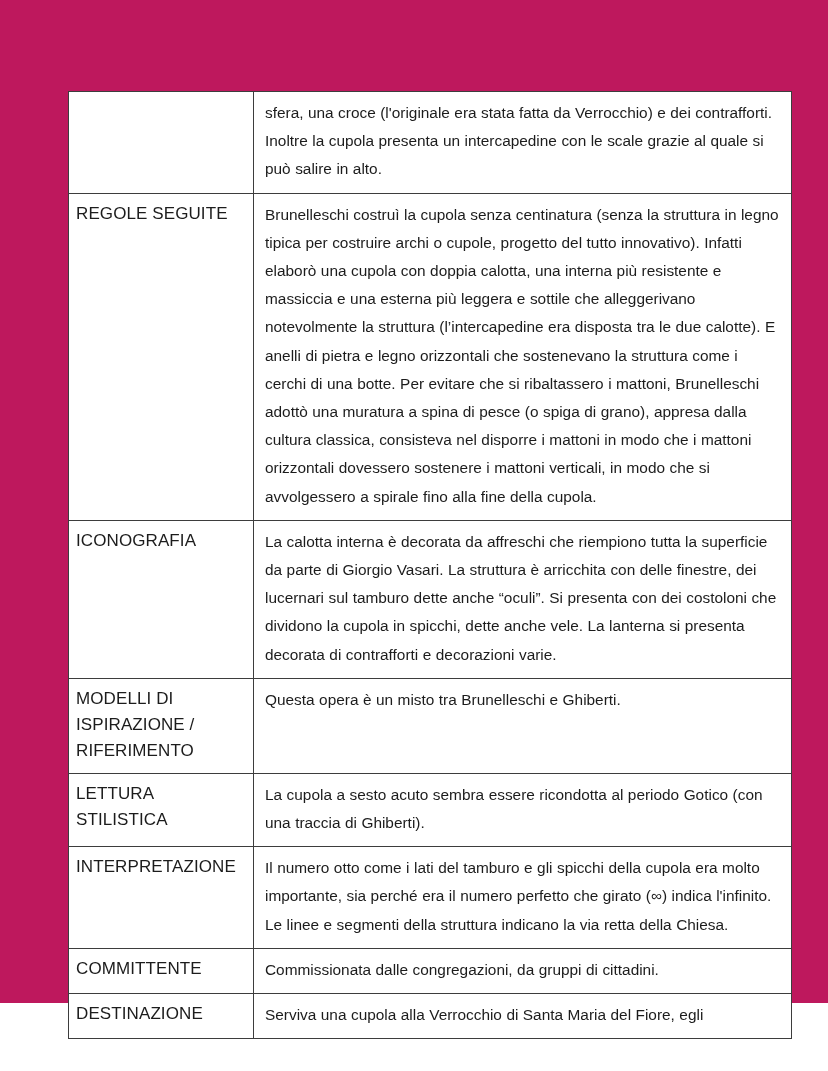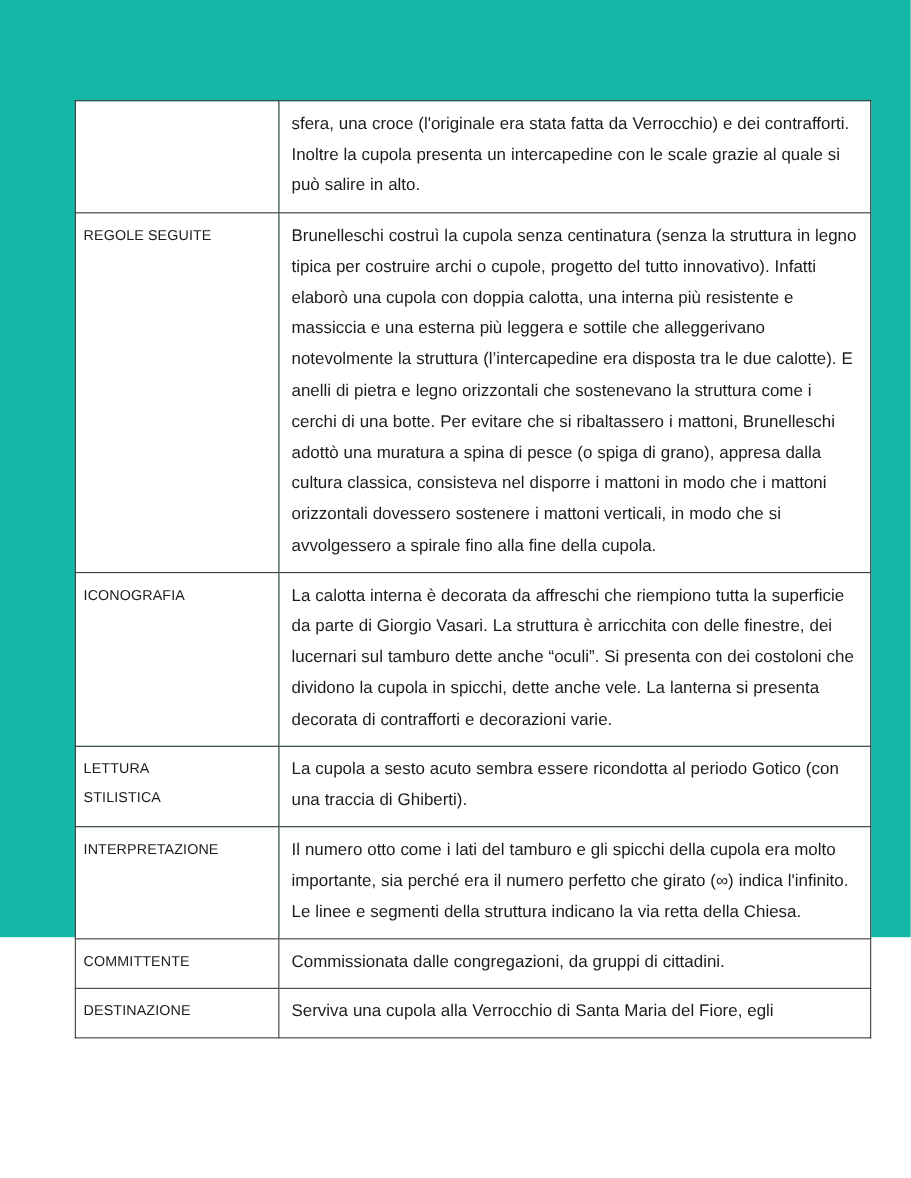--- a/index.html
+++ b/index.html
@@ -10,22 +10,22 @@
   body {
     width: 828px;
     height: 1071px;
     font-family: "Liberation Sans", sans-serif;
     color: #1c1c1c;
     overflow: hidden;
   }
   .page {
     position: relative;
     width: 828px;
-    height: 852px;
-    background: #14b8a6;
+    height: 1003px;
+    background: #be185d;
   }
   .doc-table {
     position: absolute;
     left: 68px;
     top: 91px;
     width: 687px;
     border-collapse: collapse;
     table-layout: fixed;
   }
   .doc-table td {
@@ -35,21 +35,21 @@
   }
   .col-label {
     width: 171px;
     padding: 7px 6px 9px 7px;
   }
   .col-body {
     width: 516px;
     padding: 7px 10px 9px 11px;
   }
   .label-text {
-    font-size: 13px;
+    font-size: 17px;
     line-height: 26px;
     letter-spacing: 0.1px;
     color: #1c1c1c;
     white-space: pre-line;
   }
   .body-text {
     font-size: 15.4px;
     line-height: 28.2px;
     color: #1c1c1c;
     text-align: left;
@@ -89,20 +89,30 @@
         </td>
       </tr>
       <tr class="r-icono">
         <td class="col-label">
           <div class="label-text">ICONOGRAFIA</div>
         </td>
         <td class="col-body">
           <div class="body-text">La calotta interna è decorata da affreschi che riempiono tutta la superficie da parte di Giorgio Vasari. La struttura è arricchita con delle finestre, dei lucernari sul tamburo dette anche “oculi”. Si presenta con dei costoloni che dividono la cupola in spicchi, dette anche vele. La lanterna si presenta decorata di contrafforti e decorazioni varie.</div>
         </td>
       </tr>
+      <tr class="r-modelli">
+        <td class="col-label">
+          <div class="label-text">MODELLI DI
+ISPIRAZIONE /
+RIFERIMENTO</div>
+        </td>
+        <td class="col-body">
+          <div class="body-text">Questa opera è un misto tra Brunelleschi e Ghiberti.</div>
+        </td>
+      </tr>
       <tr class="r-lettura">
         <td class="col-label">
           <div class="label-text">LETTURA
 STILISTICA</div>
         </td>
         <td class="col-body">
           <div class="body-text">La cupola a sesto acuto sembra essere ricondotta al periodo Gotico (con una traccia di Ghiberti).</div>
         </td>
       </tr>
       <tr class="r-interp">

